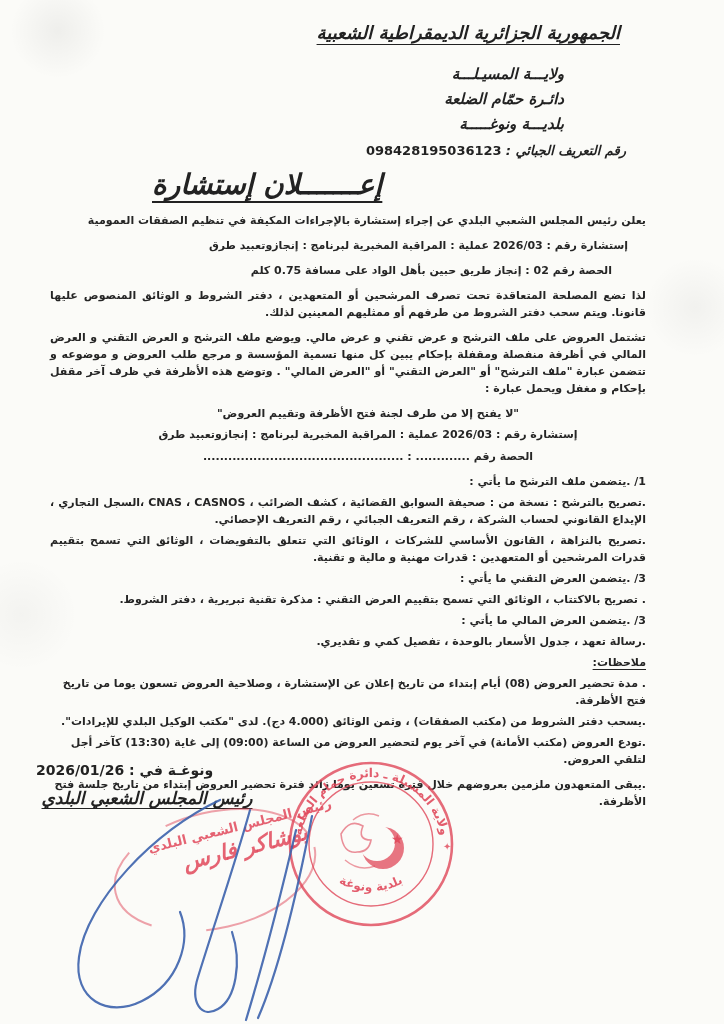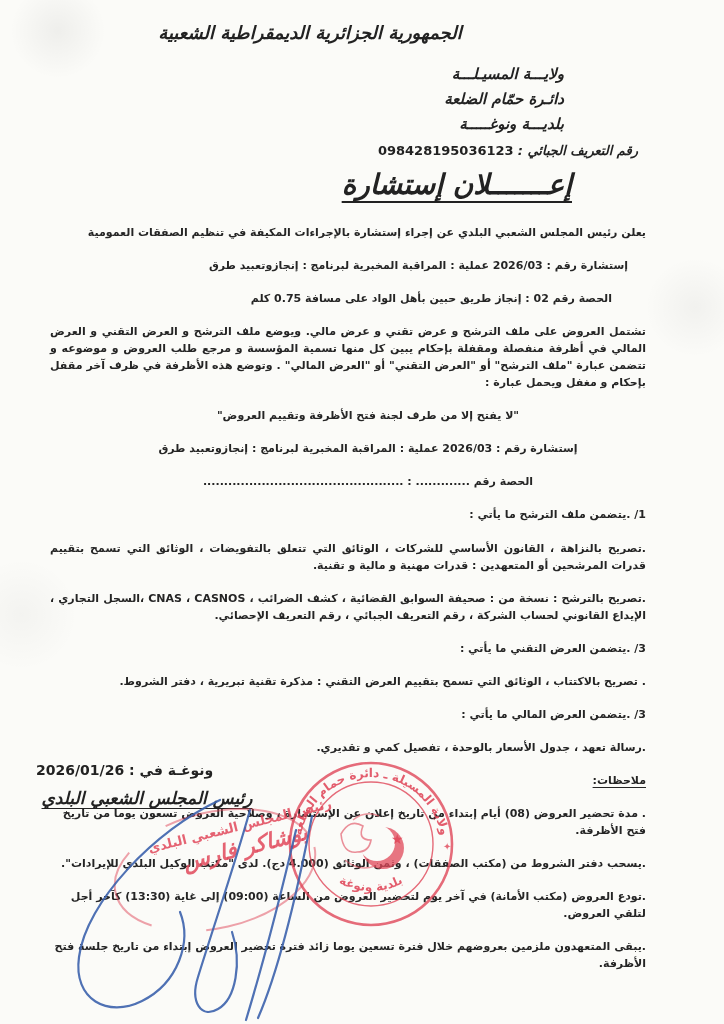--- a/index.html
+++ b/index.html
@@ -10,43 +10,43 @@
       radial-gradient(circle at 8% 3%, rgba(0,0,0,0.05), transparent 4%),
       radial-gradient(circle at 96% 30%, rgba(0,0,0,0.04), transparent 5%),
       radial-gradient(circle at 3% 60%, rgba(0,0,0,0.03), transparent 6%),
       #fbfbf8;
     font-family:"DejaVu Sans", sans-serif;
     color:#222; overflow:hidden;
   }
   .rtl { direction:rtl; unicode-bidi:plaintext; }
   .callig { font-style:italic; font-weight:bold; }
   .republic-title {
-    position:absolute; top:22px; left:0; width:620px; text-align:center;
-    font-size:18px; text-underline-offset:5px;
+    position:absolute; top:22px; left:0; width:620px; text-align:right;
+    font-size:18px; text-decoration:underline; text-underline-offset:5px;
     text-decoration-thickness:1px;
   }
   .authority-block {
     position:absolute; top:62px; right:160px; 
     font-size:15px; line-height:1.65;
   }
   .tax-line {
-    position:absolute; top:143px; right:86px; font-size:13px;
+    position:absolute; top:143px; right:98px; font-size:13px;
   }
   .tax-line .num { font-style:normal; font-weight:bold; letter-spacing:0.5px; }
   .main-title {
-    position:absolute; top:168px; left:152px; width:420px; text-align:right;
+    position:absolute; top:168px; left:152px; width:420px; text-align:left;
     font-size:28px; text-decoration:underline; text-underline-offset:7px;
     text-decoration-thickness:1.5px;
   }
   .doc-body {
     position:absolute; top:208px; right:78px; left:50px;
     direction:rtl; text-align:right; font-size:11px; font-weight:bold;
     line-height:1.55; color:#252525;
   }
-  .doc-body p { margin:16px 0 4px 0; }
+  .doc-body p { margin:4px 0 4px 0; }
   .doc-body p.sp { margin-bottom:8px; }
   .indent1 { padding-right:18px; }
   .indent2 { padding-right:34px; }
   .center { text-align:center; padding-left:40px; }
   .just { text-align:justify; text-align-last:right; }
   .u { text-decoration:underline; text-underline-offset:3px; }
   .footer-date {
     position:absolute; top:762px; left:36px; font-size:14px; font-weight:bold;
     direction:rtl;
   }
@@ -83,27 +83,28 @@
     <span class="callig">رقم التعريف الجبائي :</span>
     <span class="num" dir="ltr">098428195036123</span>
   </div>
 
   <div class="main-title callig rtl">إعـــــــلان إستشارة</div>
 
   <div class="doc-body">
     <p class="sp">يعلن رئيس المجلس الشعبي البلدي عن إجراء إستشارة بالإجراءات المكيفة في تنظيم الصفقات العمومية</p>
     <p class="indent1 sp">إستشارة رقم : 2026/03 عملية : المراقبة المخبرية لبرنامج : إنجازوتعبيد طرق</p>
     <p class="indent2 sp">الحصة رقم 02 : إنجاز طريق حبين بأهل الواد على مسافة 0.75 كلم</p>
+    <p class="just sp">لذا تضع المصلحة المتعاقدة تحت تصرف المرشحين أو المتعهدين ، دفتر الشروط و الوثائق المنصوص عليها قانونا. ويتم سحب دفتر الشروط من طرفهم أو ممثليهم المعينين لذلك.</p>
     <p class="just sp">تشتمل العروض على ملف الترشح و عرض تقني و عرض مالي. ويوضع ملف الترشح و العرض التقني و العرض المالي في أظرفة منفصلة ومقفلة بإحكام يبين كل منها تسمية المؤسسة و مرجع طلب العروض و موضوعه و تتضمن عبارة "ملف الترشح" أو "العرض التقني" أو "العرض المالي" . وتوضع هذه الأظرفة في ظرف آخر مقفل بإحكام و مغفل ويحمل عبارة :</p>
     <p class="center">"لا يفتح إلا من طرف لجنة فتح الأظرفة وتقييم العروض"</p>
     <p class="center">إستشارة رقم : 2026/03 عملية : المراقبة المخبرية لبرنامج : إنجازوتعبيد طرق</p>
     <p class="center sp">الحصة رقم ............. : ................................................</p>
     <p>1/ .يتضمن ملف الترشح ما يأتي :</p>
+    <p class="just">.تصريح بالترشح : نسخة من : صحيفة السوابق القضائية ، كشف الضرائب ، CNAS ، CASNOS ،السجل التجاري ، الإيداع القانوني لحساب الشركة ، رقم التعريف الجبائي ، رقم التعريف الإحصائي.</p>
     <p class="just">.تصريح بالنزاهة ، القانون الأساسي للشركات ، الوثائق التي تتعلق بالتفويضات ، الوثائق التي تسمح بتقييم قدرات المرشحين أو المتعهدين : قدرات مهنية و مالية و تقنية.</p>
-    <p class="just">.تصريح بالترشح : نسخة من : صحيفة السوابق القضائية ، كشف الضرائب ، CNAS ، CASNOS ،السجل التجاري ، الإيداع القانوني لحساب الشركة ، رقم التعريف الجبائي ، رقم التعريف الإحصائي.</p>
     <p>3/ .يتضمن العرض التقني ما يأتي :</p>
     <p>. تصريح بالاكتتاب ، الوثائق التي تسمح بتقييم العرض التقني : مذكرة تقنية تبريرية ، دفتر الشروط.</p>
     <p>3/ .يتضمن العرض المالي ما يأتي :</p>
     <p>.رسالة تعهد ، جدول الأسعار بالوحدة ، تفصيل كمي و تقديري.</p>
     <p class="u">ملاحظات:</p>
     <p>. مدة تحضير العروض (08) أيام إبتداء من تاريخ إعلان عن الإستشارة ، وصلاحية العروض تسعون يوما من تاريخ فتح الأظرفة.</p>
     <p>.يسحب دفتر الشروط من (مكتب الصفقات) ، وثمن الوثائق (4.000 دج). لدى "مكتب الوكيل البلدي للإيرادات".</p>
     <p class="sp">.تودع العروض (مكتب الأمانة) في آخر يوم لتحضير العروض من الساعة (09:00) إلى غاية (13:30) كآخر أجل لتلقي العروض.</p>
     <p>.يبقى المتعهدون ملزمين بعروضهم خلال فترة تسعين يوما زائد فترة تحضير العروض إبتداء من تاريخ جلسة فتح الأظرفة.</p>
   </div>

